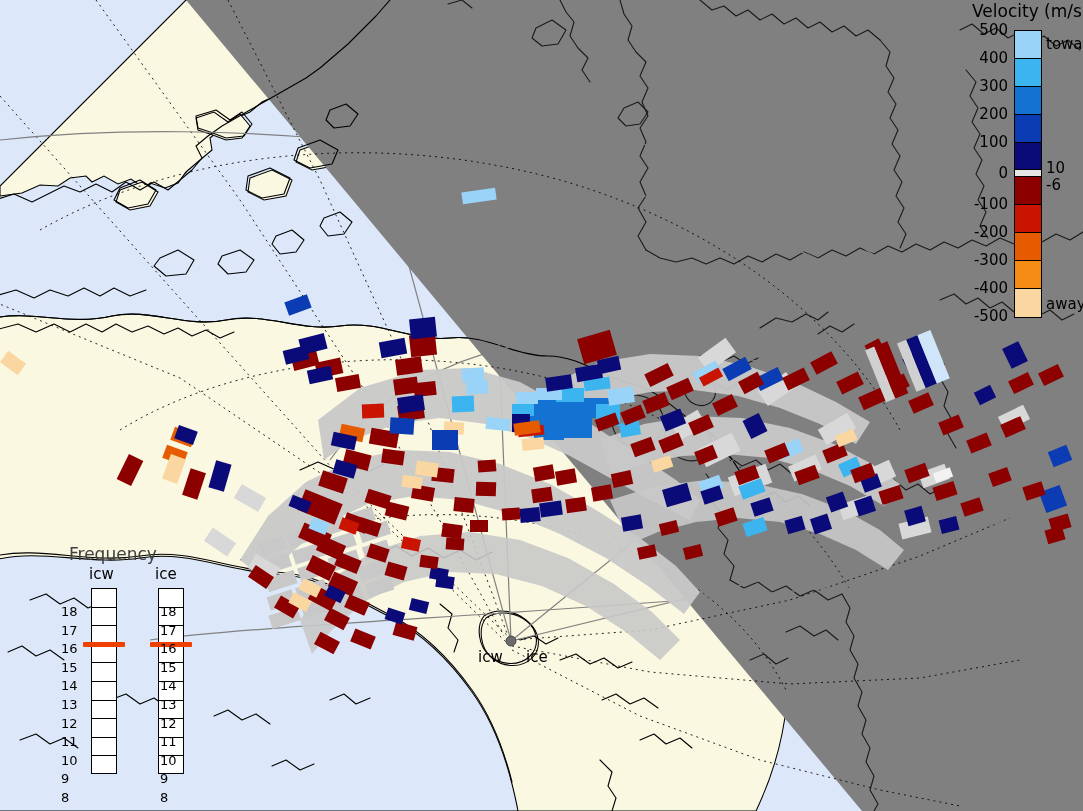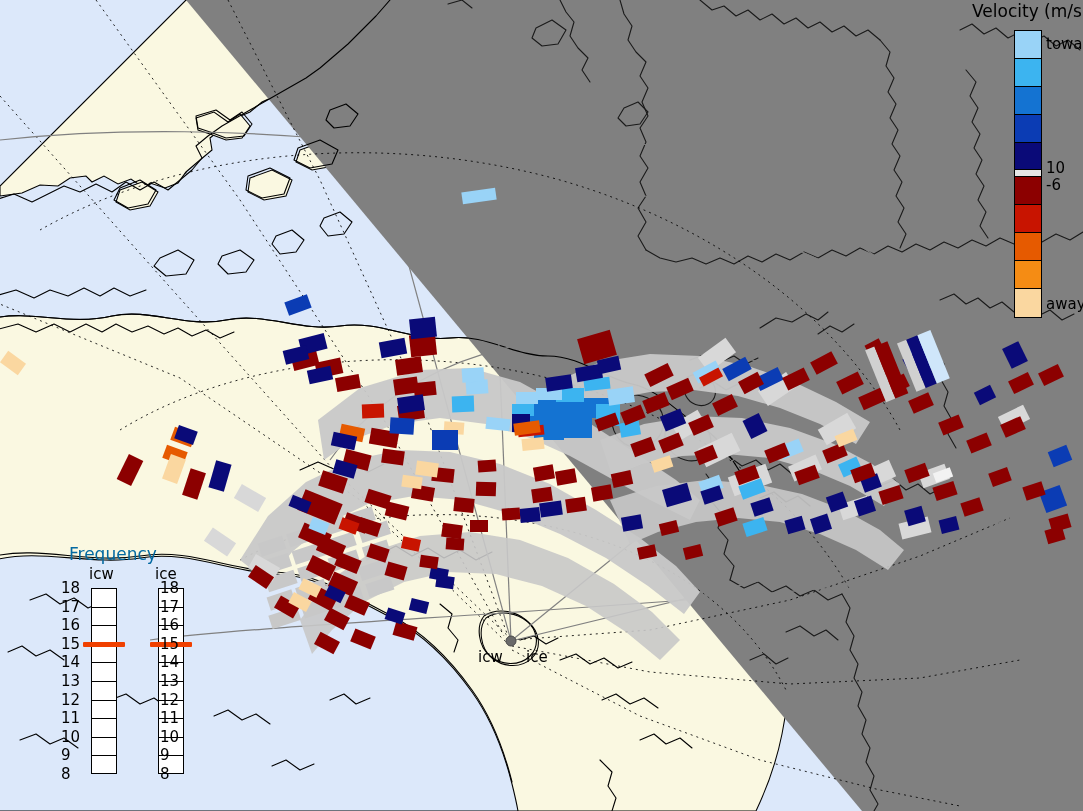--- a/index.html
+++ b/index.html
@@ -18,27 +18,27 @@
   #cbar-title{position:absolute;left:16px;top:1px;font-size:17px;color:#000;white-space:nowrap;}
   #cbar-box{position:absolute;left:58px;top:30px;width:28px;height:288px;border:1px solid #000;box-sizing:border-box;}
   .cb-band{width:100%;box-sizing:border-box;}
   .cb-sep{border-bottom:1px solid #000;}
   #cbar-ticks{position:absolute;left:0px;top:0px;width:56px;height:340px;}
   .cb-tick{position:absolute;right:4px;font-size:15px;color:#000;white-space:nowrap;transform:translateY(-50%);}
   .cb-side{position:absolute;left:90px;font-size:15px;color:#000;white-space:nowrap;transform:translateY(-50%);}
 
   
   #freq-wrap{position:absolute;left:55px;top:544px;width:125px;height:245px;z-index:40;}
-  #freq-title{position:absolute;left:14px;top:0px;font-size:17px;color:#0369a1;white-space:nowrap;}
+  #freq-title{position:absolute;left:14px;top:0px;font-size:17px;color:#404040;white-space:nowrap;}
   .freq-colhdr{position:absolute;top:21px;font-size:15px;color:#000;}
   .freq-bar{position:absolute;top:44px;width:26px;height:186px;border:1px solid #000;box-sizing:border-box;background:#fff;}
   .freq-cell{width:100%;box-sizing:border-box;border-bottom:1px solid #000;position:relative;}
   .freq-cell:last-child{border-bottom:none;}
   .freq-mark{position:absolute;height:5px;border-radius:1px;}
-  .freq-lab{position:absolute;font-size:15px;color:#000;transform:translateY(-50%);white-space:nowrap;}
+  .freq-lab{position:absolute;font-size:13px;color:#000;transform:translateY(-50%);white-space:nowrap;margin-top:23px;}
 
   
   #site-labels{position:absolute;left:478px;top:648px;z-index:40;font-size:15px;color:#000;white-space:nowrap;}
   #site-labels span{display:inline-block;}
 </style>
 </head>
 <body>
 
 <div id="stage">
 
@@ -639,20 +639,33 @@
         <div class="cb-band cb-sep" style="background: rgb(20, 115, 210); height: 27.9px;"></div>
         <div class="cb-band cb-sep" style="background: rgb(11, 60, 180); height: 27.9px;"></div>
         <div class="cb-band cb-sep" style="background: rgb(10, 10, 120); height: 27.9px;"></div>
         <div class="cb-band cb-sep" style="background: rgb(230, 230, 230); height: 7px;"></div>
         <div class="cb-band cb-sep" style="background: rgb(140, 0, 0); height: 27.9px;"></div>
         <div class="cb-band cb-sep" style="background: rgb(200, 20, 0); height: 27.9px;"></div>
         <div class="cb-band cb-sep" style="background: rgb(230, 90, 0); height: 27.9px;"></div>
         <div class="cb-band cb-sep" style="background: rgb(245, 140, 20); height: 27.9px;"></div>
         <div class="cb-band" style="background: rgb(250, 215, 160); height: 27.9px;"></div>
       </div>
+      <div id="cbar-ticks">
+        <div class="cb-tick" style="top: 30px;">500</div>
+        <div class="cb-tick" style="top: 57.9px;">400</div>
+        <div class="cb-tick" style="top: 85.8px;">300</div>
+        <div class="cb-tick" style="top: 113.7px;">200</div>
+        <div class="cb-tick" style="top: 141.6px;">100</div>
+        <div class="cb-tick" style="top: 173px;">0</div>
+        <div class="cb-tick" style="top: 204.4px;">-100</div>
+        <div class="cb-tick" style="top: 232.3px;">-200</div>
+        <div class="cb-tick" style="top: 260.2px;">-300</div>
+        <div class="cb-tick" style="top: 288.1px;">-400</div>
+        <div class="cb-tick" style="top: 316px;">-500</div>
+      </div>
     <div class="cb-side" style="top: 44px;">toward</div>
       <div class="cb-side" style="top: 167.5px;">10</div>
       <div class="cb-side" style="top: 184.5px;">-6</div>
       <div class="cb-side" style="top: 304px;">away</div>
     </div>
 
     <div id="freq-wrap">
       <div id="freq-title">Frequency</div>
     <div class="freq-colhdr" style="left: 34px;">icw</div>
       <div class="freq-bar" style="left: 36px;">

